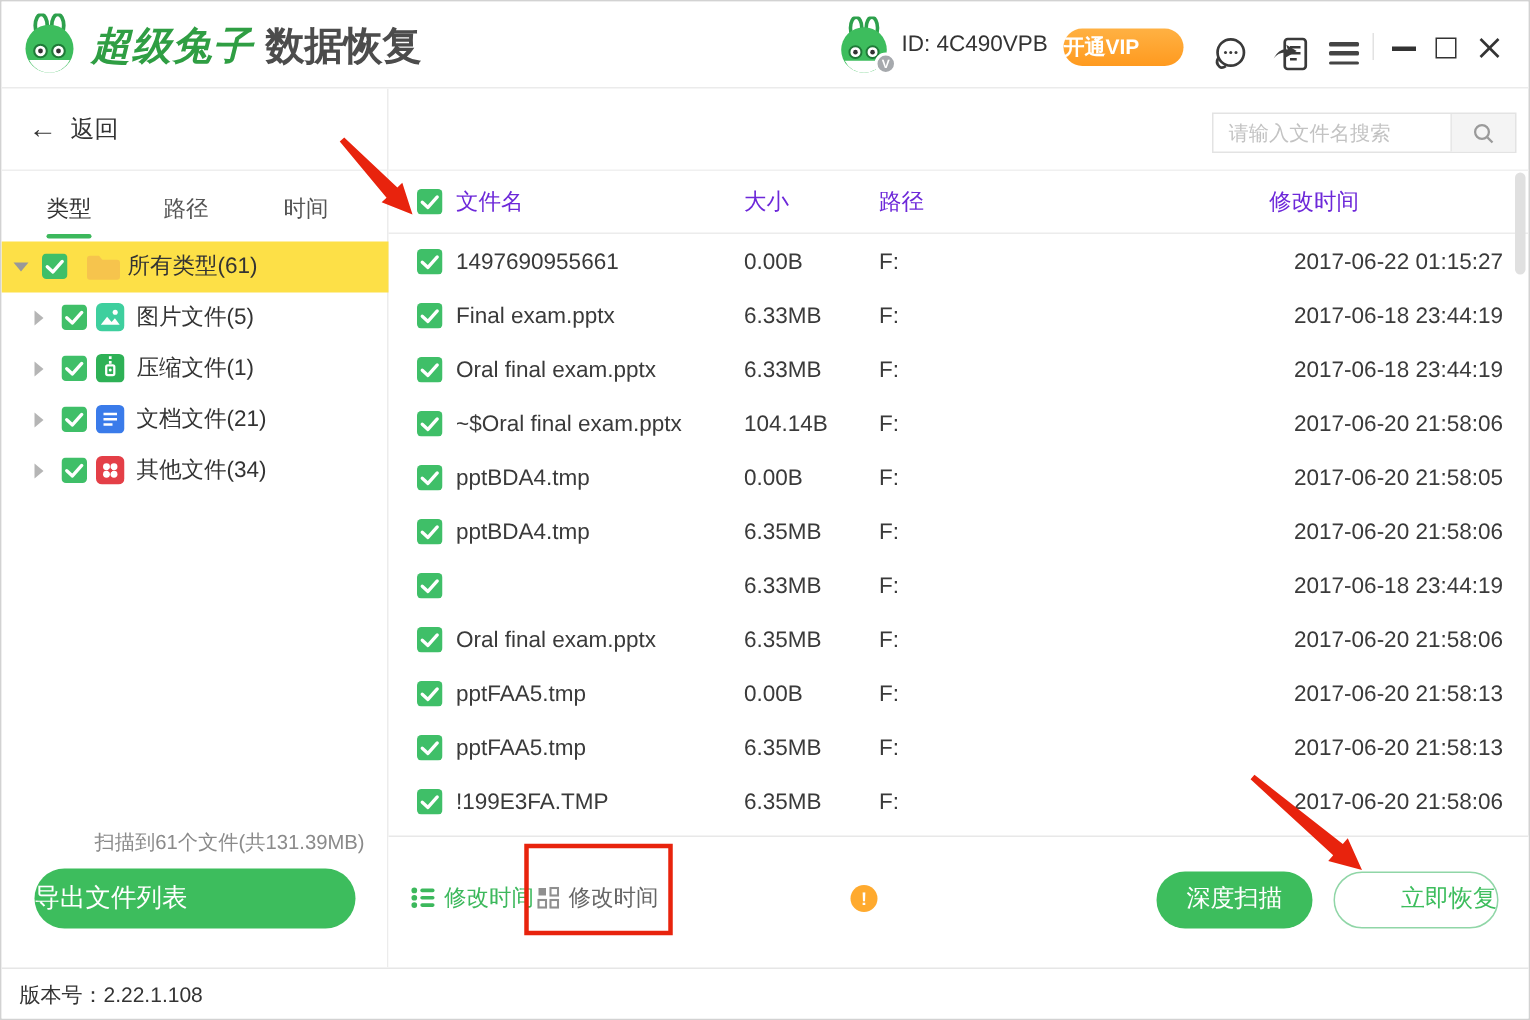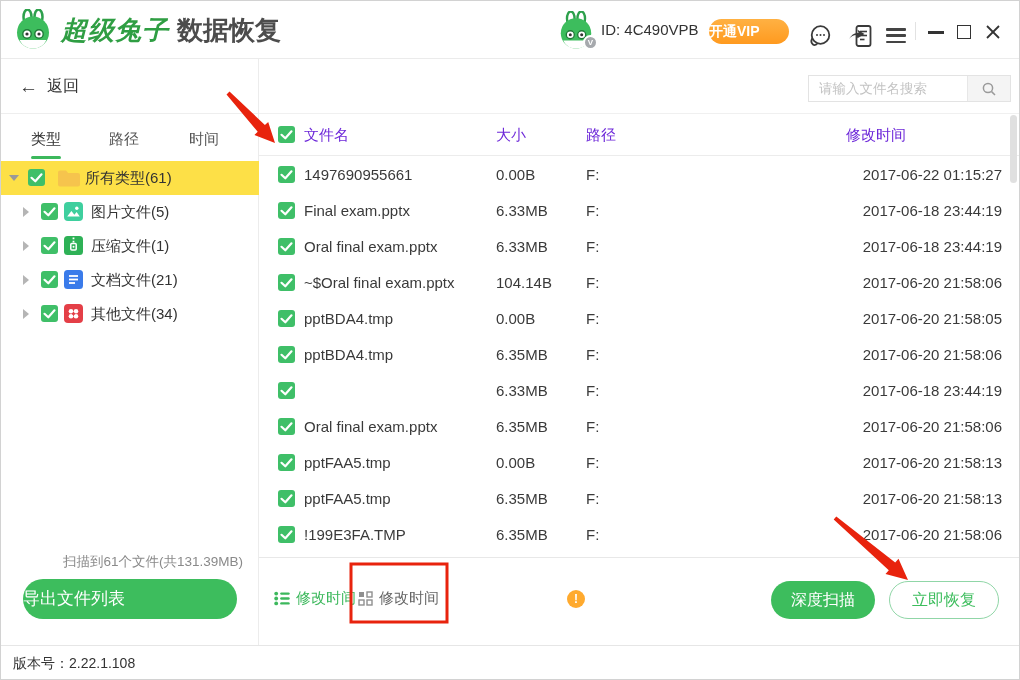--- a/index.html
+++ b/index.html
@@ -64,21 +64,21 @@
   
   .action-bar{position:absolute;left:258px;top:556px;width:762px;height:88px;border-top:1px solid #e8e8e8;background:#fff}
   .mode{position:absolute;display:flex;align-items:center;gap:6px;cursor:pointer}
   .mode-list{left:15px;top:31px}
   .mode-list .mode-label{font-size:15px;color:#3cb85c}
   .mode-preview{left:99px;top:31px}
   .mode-preview .mode-label{font-size:15px;color:#666}
   .warn-ic{position:absolute;left:308px;top:32px;width:18px;height:18px;border-radius:50%;background:#ffaa2e;color:#fff;font-size:12px;font-weight:bold;text-align:center;line-height:18px}
   .hint{position:absolute;left:334px;top:34px;font-size:14px;color:#9e9e9e}
   .deep-btn{position:absolute;left:512px;top:23px;width:104px;height:38px;border-radius:19px;background:#3dbd5d;color:#fff;font-size:16px;text-align:center;line-height:38px;cursor:pointer}
-  .recover-btn{position:absolute;left:630px;top:23px;width:110px;height:38px;border-radius:19px;background:#fff;border:1px solid #90d6a7;color:#3dbd5d;font-size:16px;text-align:center;line-height:36px;cursor:pointer}
+  .recover-btn{position:absolute;left:630px;top:23px;width:110px;height:38px;border-radius:19px;background:#fff;border:1px solid #90d6a7;color:#3dbd5d;font-size:16px;text-align:right;line-height:36px;cursor:pointer}
 
   
   .statusbar{position:absolute;left:0;top:644px;width:1020px;height:36px;background:#fff;border-top:1px solid #e6e6e6}
   .version{position:absolute;left:12px;top:0;line-height:34px;font-size:14px;color:#333}
 
   
   .annot{position:absolute;left:0;top:0;width:1020px;height:680px;z-index:40;pointer-events:none}
 </style>
 </head>
 <body>

